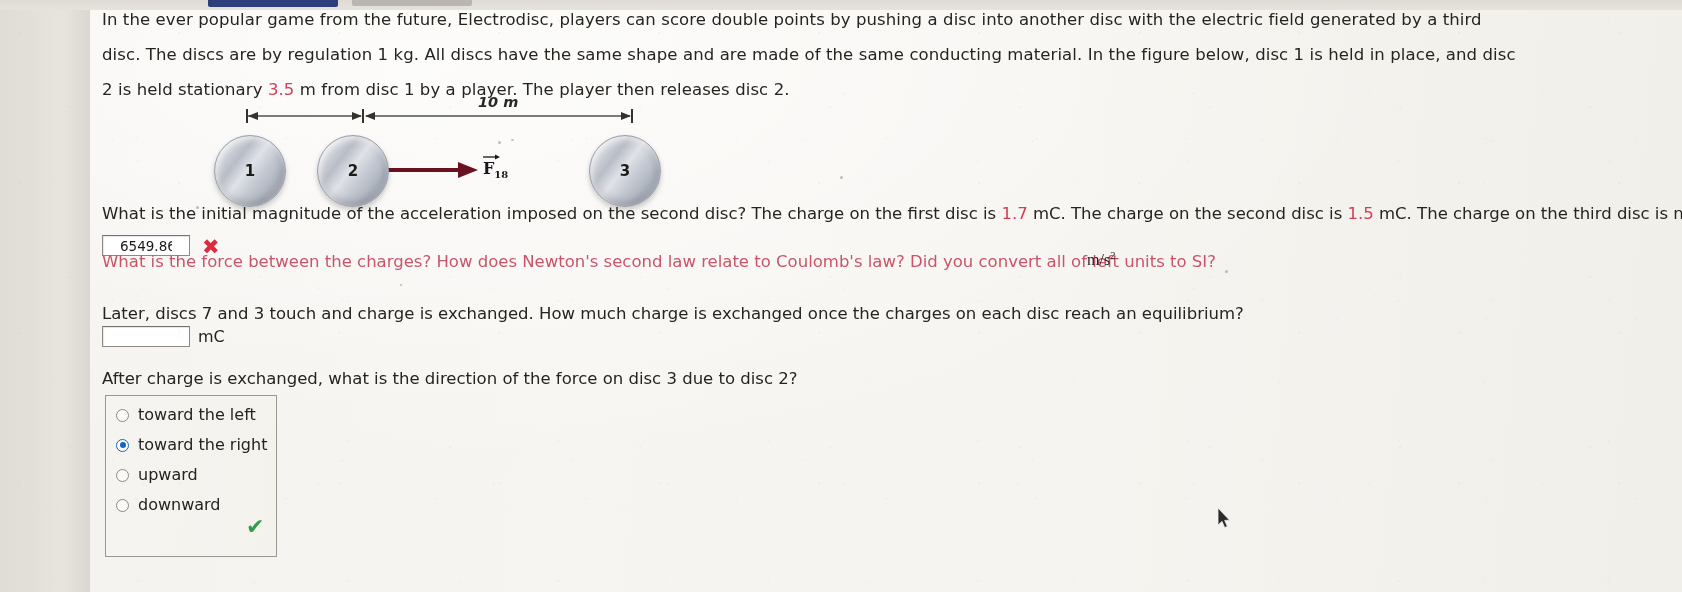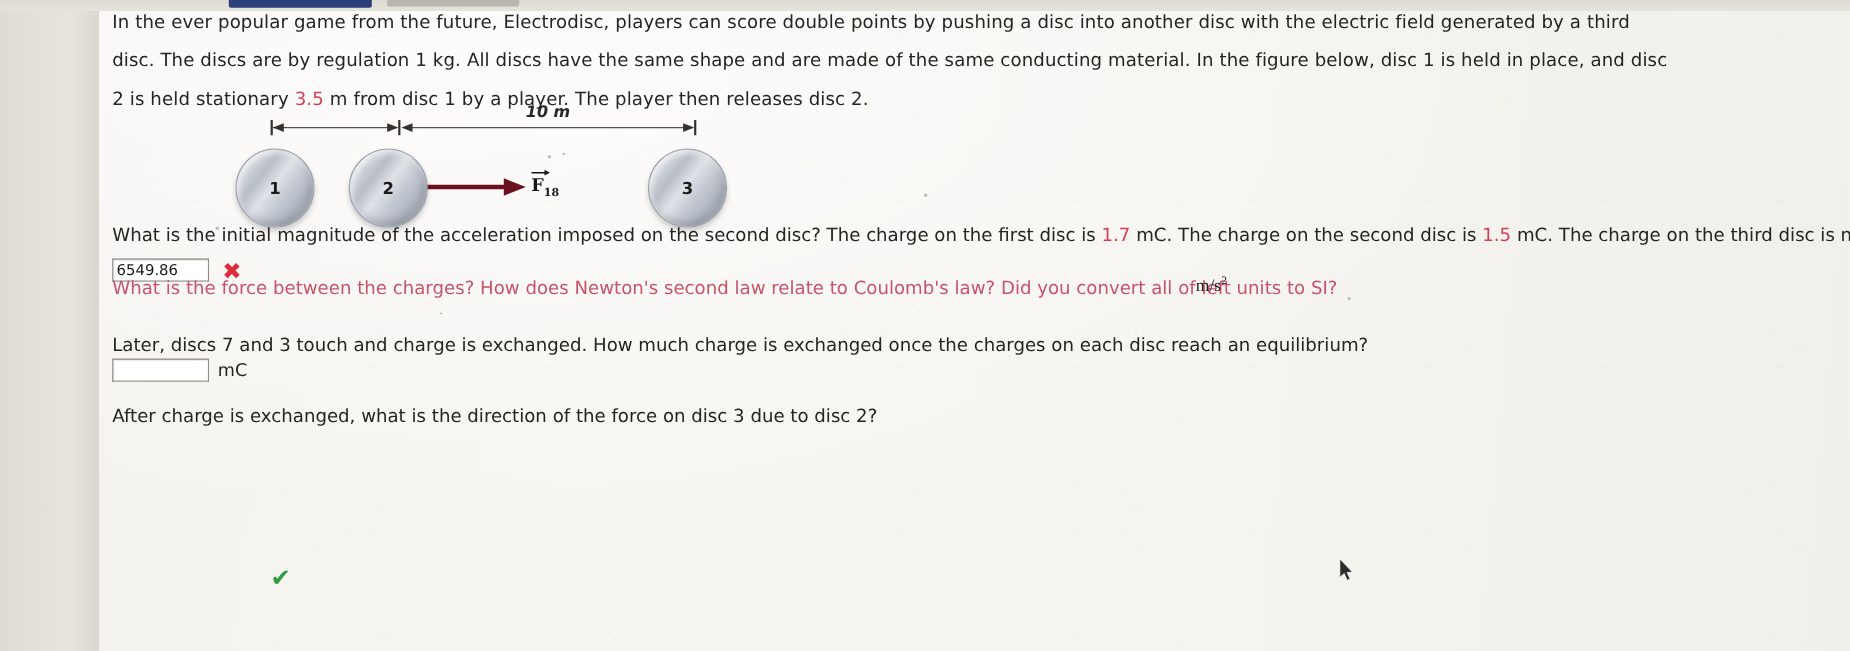--- a/index.html
+++ b/index.html
@@ -156,21 +156,21 @@
   .ans-input {
     position: absolute;
     width: 88px;
     height: 21px;
     background: #ffffff;
     border: 1px solid #8d8a84;
     border-top-color: #76736e;
     font-family: "DejaVu Sans", "Liberation Sans", sans-serif;
     font-size: 13.5px;
     color: #1b1a17;
-    padding: 0 3px;
+    padding: 0 17px;
     box-sizing: border-box;
     box-shadow: inset 1px 1px 1px rgba(0,0,0,.10);
   }
   .unit {
     position: absolute;
     font-size: 16px;
     color: #26241f;
   }
   .x-mark {
     position: absolute;
@@ -338,20 +338,38 @@
     <div class="hint" style="left:0px;top:250px;">What is the force between the charges? How does Newton's second law relate to Coulomb's law? Did you convert all of left units to SI?</div>
     <div class="sup-units" style="left:985px;top:250px;font-family:Liberation Serif, serif;"><span>m/s</span><sup>2</sup></div>
 
     <div class="q-line" style="left:0px;top:302px;">Later, discs 7 and 3 touch and charge is exchanged. How much charge is exchanged once the charges on each disc reach an equilibrium?</div>
     <input class="ans-input" style="left: 0px; top: 326px;" type="text" value="">
     <div class="unit" style="left:96px;top:327px;">mC</div>
 
     <div class="q-line" style="left:0px;top:367px;">After charge is exchanged, what is the direction of the force on disc 3 due to disc 2?</div>
   </div>
 
+  <div class="radio-box">
+    <div class="radio-row" style="top:10px;">
+      <div class="radio"></div>
+      <div class="radio-label">toward the left</div>
+    </div>
+    <div class="radio-row" style="top:40px;">
+      <div class="radio checked"></div>
+      <div class="radio-label">toward the right</div>
+    </div>
+    <div class="radio-row" style="top:70px;">
+      <div class="radio"></div>
+      <div class="radio-label">upward</div>
+    </div>
+    <div class="radio-row" style="top:100px;">
+      <div class="radio"></div>
+      <div class="radio-label">downward</div>
+    </div>
+  </div>
   <div class="check-mark">✔</div>
 
   <svg id="cursor" viewBox="0 0 14 22">
     <polygon points="0,0 0,17 4,13.4 6.7,19.6 9.4,18.4 6.7,12.4 11.6,12.2" fill="#2b2b2b" stroke="#f2f2f2" stroke-width="0.8"></polygon>
   </svg>
 
   <div id="grain"></div>
 </div>
 
 </body></html>

